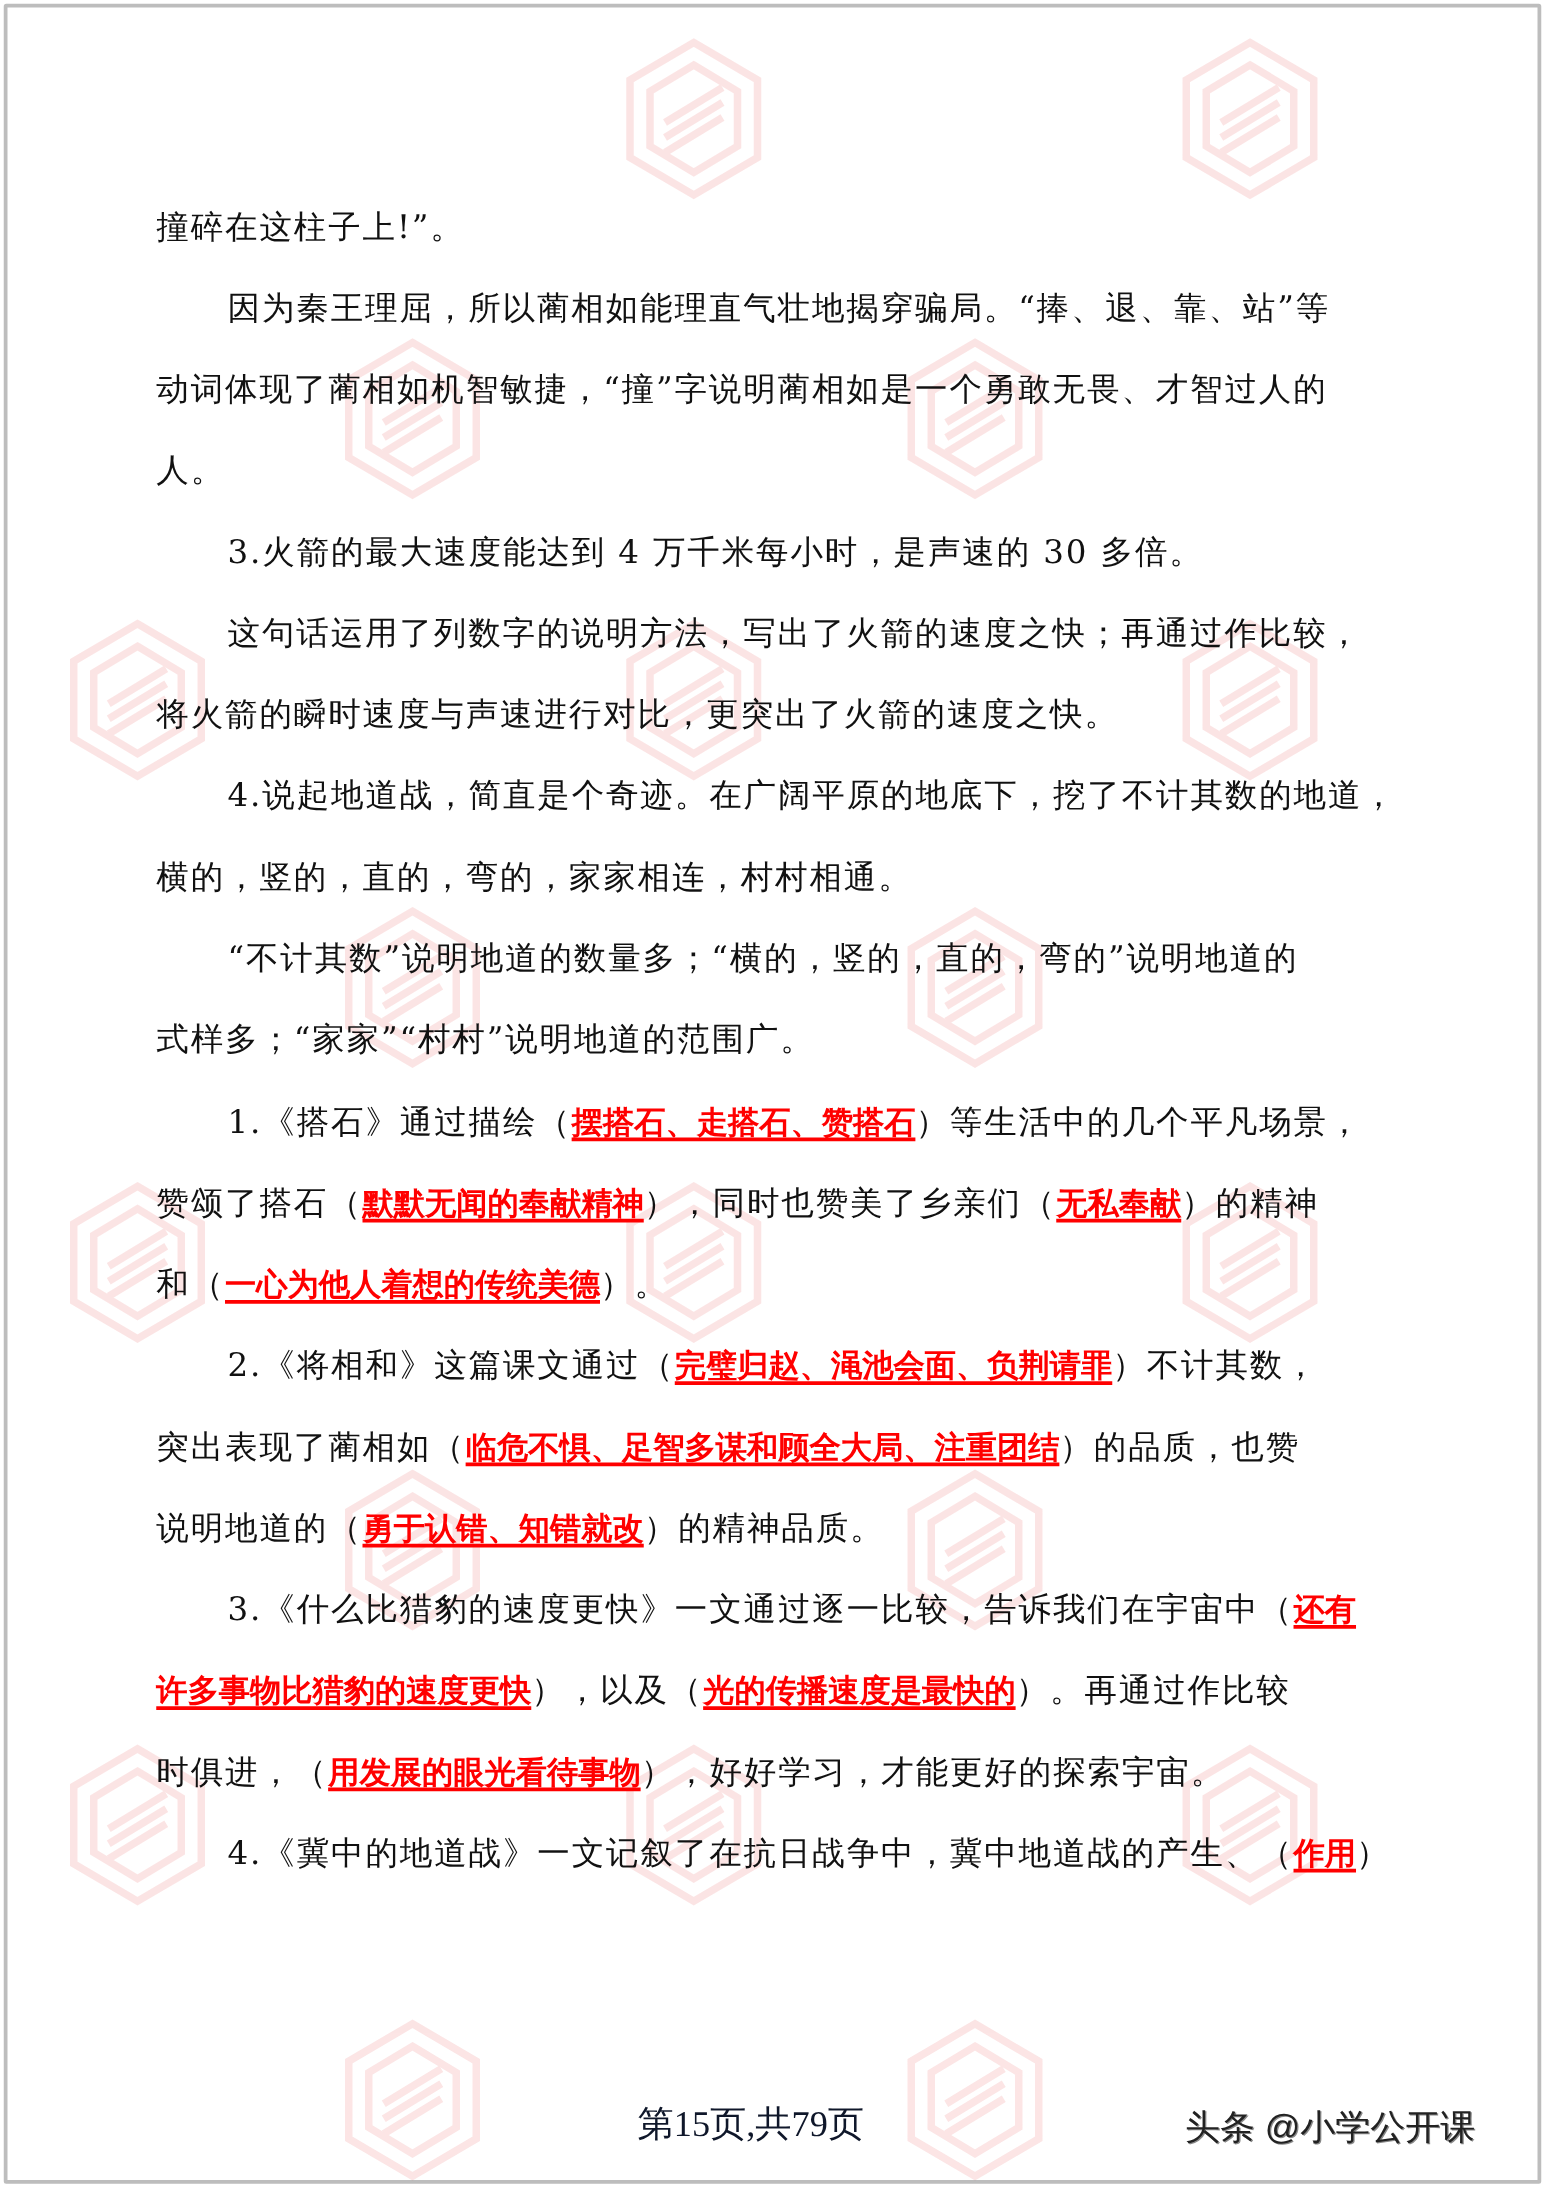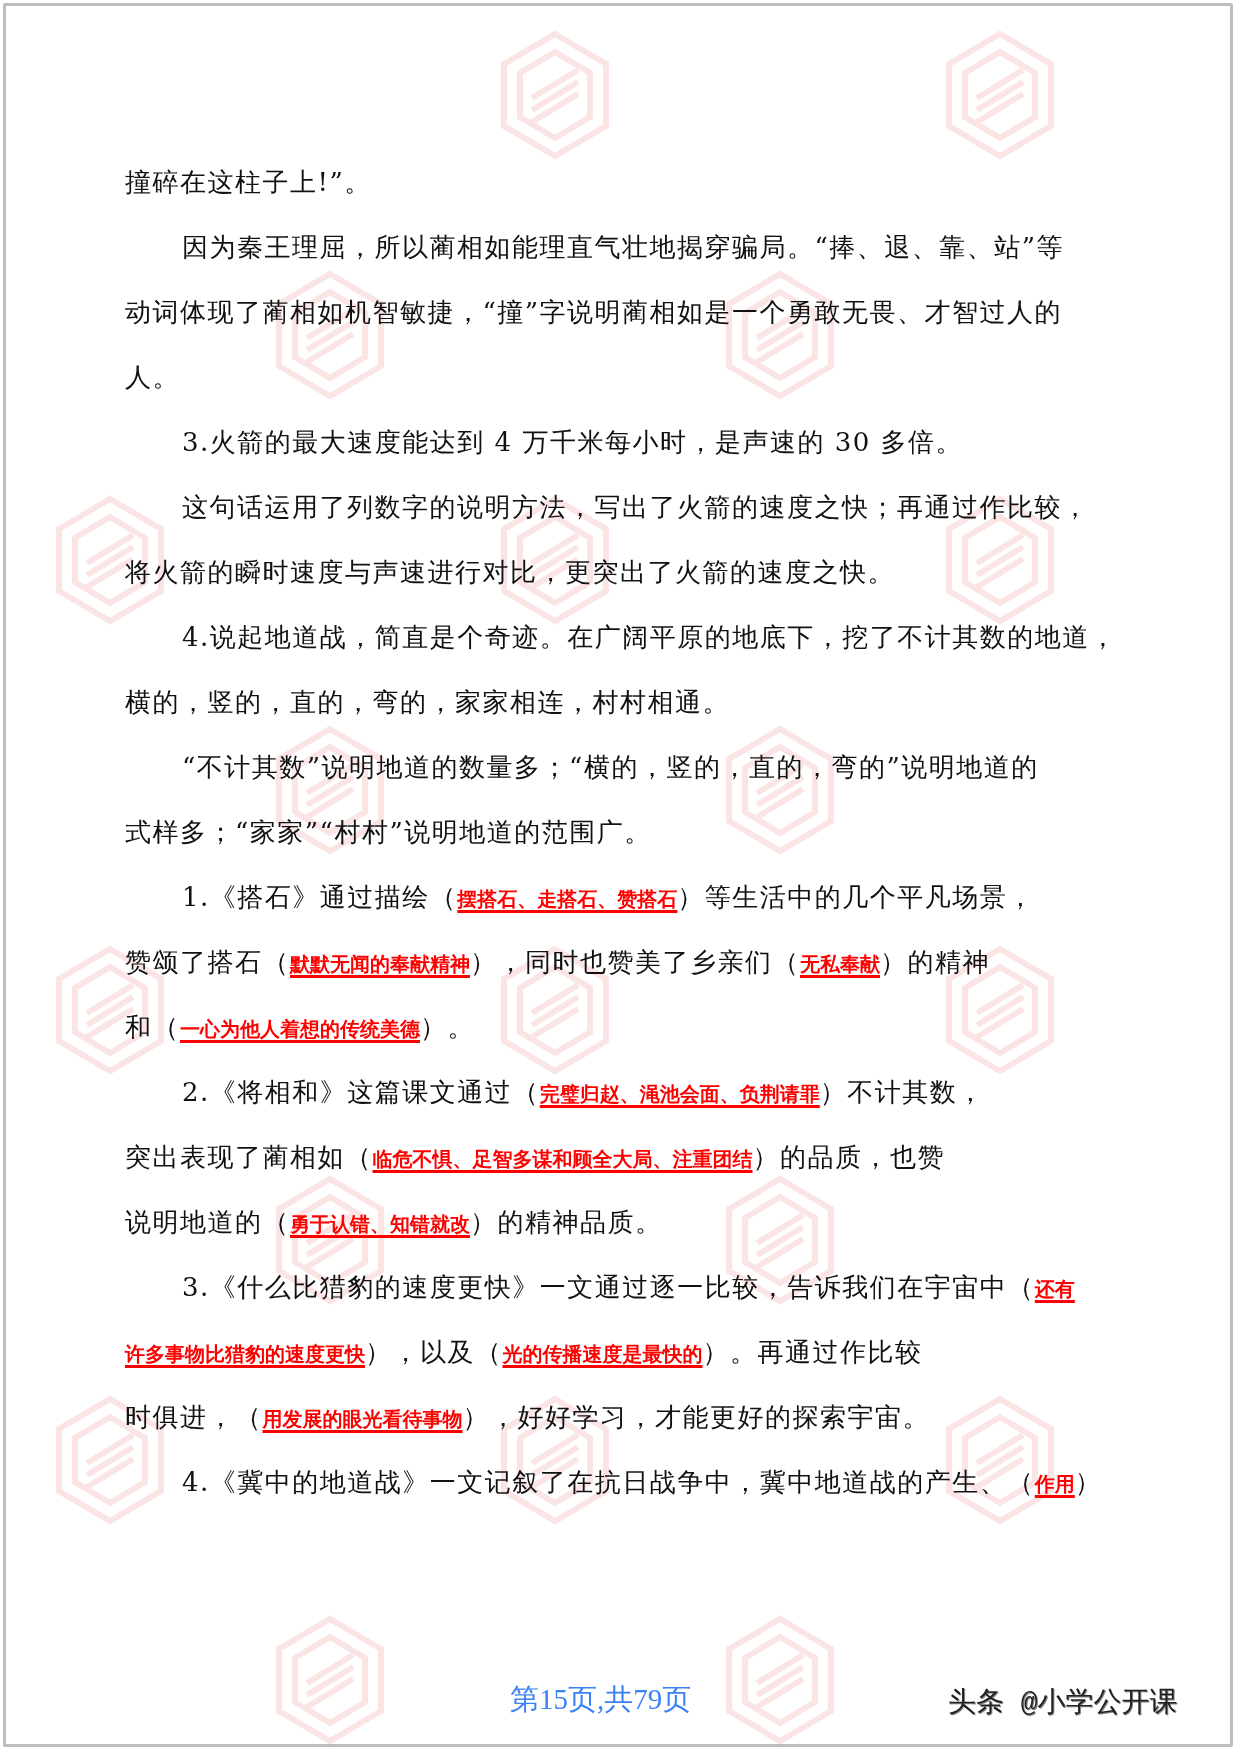--- a/index.html
+++ b/index.html
@@ -20,29 +20,29 @@
   }
   .line { height:65px; line-height:65px; white-space:nowrap; position:relative; }
   .ind { padding-left:57px; }
   .heading {
     font-family: "DejaVu Sans", "Liberation Sans", sans-serif; font-weight:bold; font-size:25px;
     letter-spacing:3px;
   }
   .ans {
     color:#ff0000; font-weight:bold; text-decoration:underline; text-decoration-thickness:3px;
     text-underline-offset:4px; font-family:"DejaVu Sans", "Liberation Sans", sans-serif; letter-spacing:0;
-    font-size:20px;
+    font-size:25px;
   }
   .footer-page {
-    position:absolute; left:510px; top:1680px; font-size:29px; color:#3b82f6; letter-spacing:0;
+    position:absolute; left:510px; top:1680px; font-size:29px; color:#0f172a; letter-spacing:0;
     font-family:"Liberation Serif", "DejaVu Serif", serif;
   }
   .footer-brand {
     position:absolute; left:948px; top:1683px; font-size:28px; color:#222;
-    font-family:Liberation Mono, monospace;
+    font-family:Liberation Sans, sans-serif;
     text-shadow:1px 1px 0 #888;
   }
 </style>
 </head>
 <body>
 
 <div class="page-frame"></div>
 
 <div id="wm-layer">
     <div class="watermark" style="left: 500px; top: 30px;"><svg width="110" height="130" viewBox="0 0 110 130">

